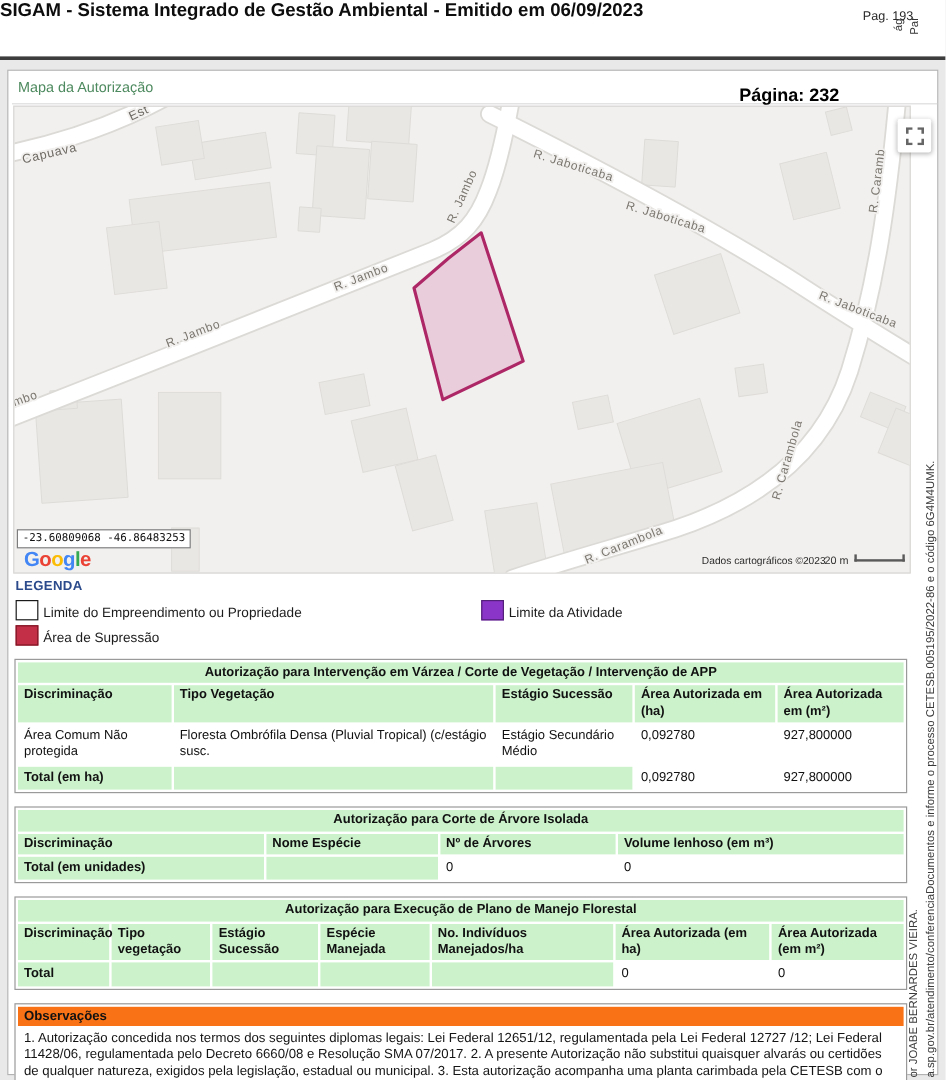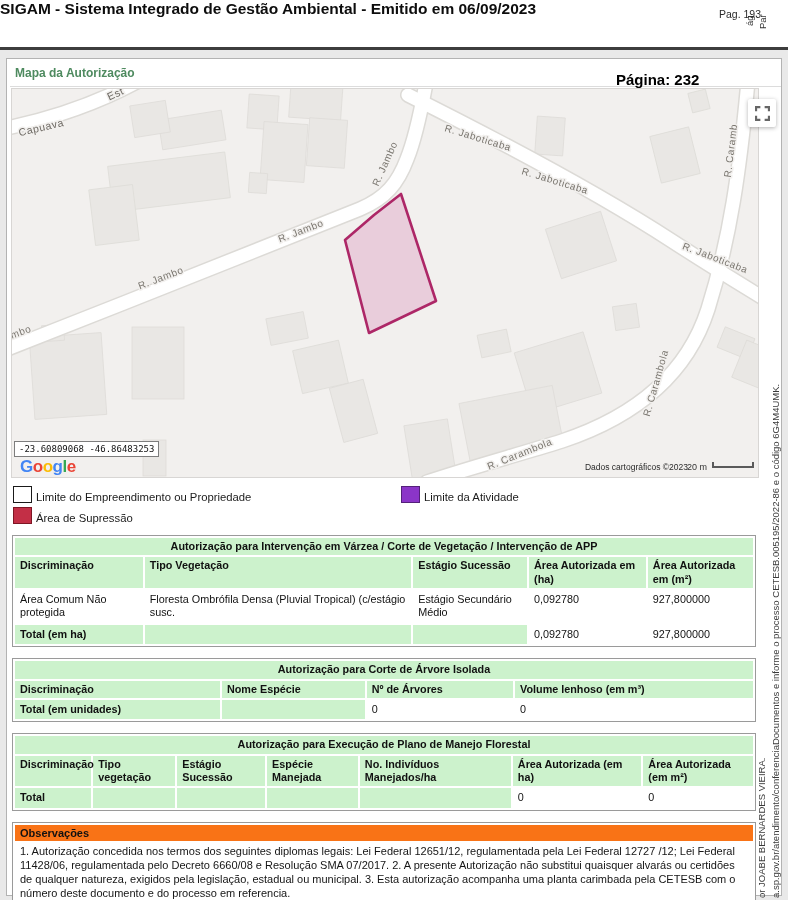--- a/index.html
+++ b/index.html
@@ -16,21 +16,21 @@
   .watermark { position:absolute; top:4px; left:0; background:#000; color:#fff;
     font-family:"DejaVu Sans Mono", monospace; font-weight:bold; font-size:14px;
     padding:4px 12px 5px 6px; }
   .sigam-title { text-align:left; font-weight:bold; font-size:15.5px; color:#0d0d0d; }
   .pag-label { position:absolute; top:8px; right:27px; font-size:10.5px; color:#2a2a2a; }
   .rot-frag { position:absolute; transform-origin:0 0; transform:rotate(-90deg);
     font-size:9.5px; color:#333; white-space:nowrap; z-index:11; }
   
   .content { position:absolute; left:6px; top:58px; width:776px; height:838px;
     background:#fff; border:1px solid #b3b3b3; padding-left:3px; z-index:1; }
-  .section-title { color:#4e8a5f; font-weight:bold; font-size:12px;
+  .section-title { color:#4e8a5f; font-weight:normal; font-size:12px;
     padding:7px 6px 6px 5px; border-bottom:1px solid #dcdcdc; }
   .pagina-num { position:absolute; left:616px; top:71px; font-size:15px; font-weight:bold;
     color:#000; z-index:30; }
   
   .map-wrap { position:relative; width:748px; height:390px; margin:1px 0 0 1px;
     background:#f2f0ee; border:1px solid #d8d6d4; overflow:hidden; }
   .map-wrap svg { position:absolute; left:0; top:0; }
   .street { fill:#7a766f; font-size:10px; letter-spacing:0.6px;
     paint-order:stroke; stroke:#f2f0ee; stroke-width:3px; }
   .street-big { font-size:10.5px; fill:#6e6a64; }
@@ -156,20 +156,21 @@
     <div class="coord-box">-23.60809068 -46.86483253</div>
     <div class="google-logo"><span class="g-blue">G</span><span class="g-red">o</span><span class="g-yellow">o</span><span class="g-blue">g</span><span class="g-green">l</span><span class="g-red">e</span></div>
     <div class="map-attrib">Dados cartográficos ©2023</div>
     <div class="map-scale">
       <span class="scale-label">20 m</span>
       <span class="scale-bar"></span>
     </div>
   </div>
 
   <div class="legend">
+    <div class="legend-title">LEGENDA</div>
     <div class="legend-grid">
       <div class="legend-item">
         <span class="swatch swatch-white"></span>
         <span>Limite do Empreendimento ou Propriedade</span>
       </div>
       <div class="legend-item">
         <span class="swatch swatch-purple"></span>
         <span>Limite da Atividade</span>
       </div>
       <div class="legend-item">

